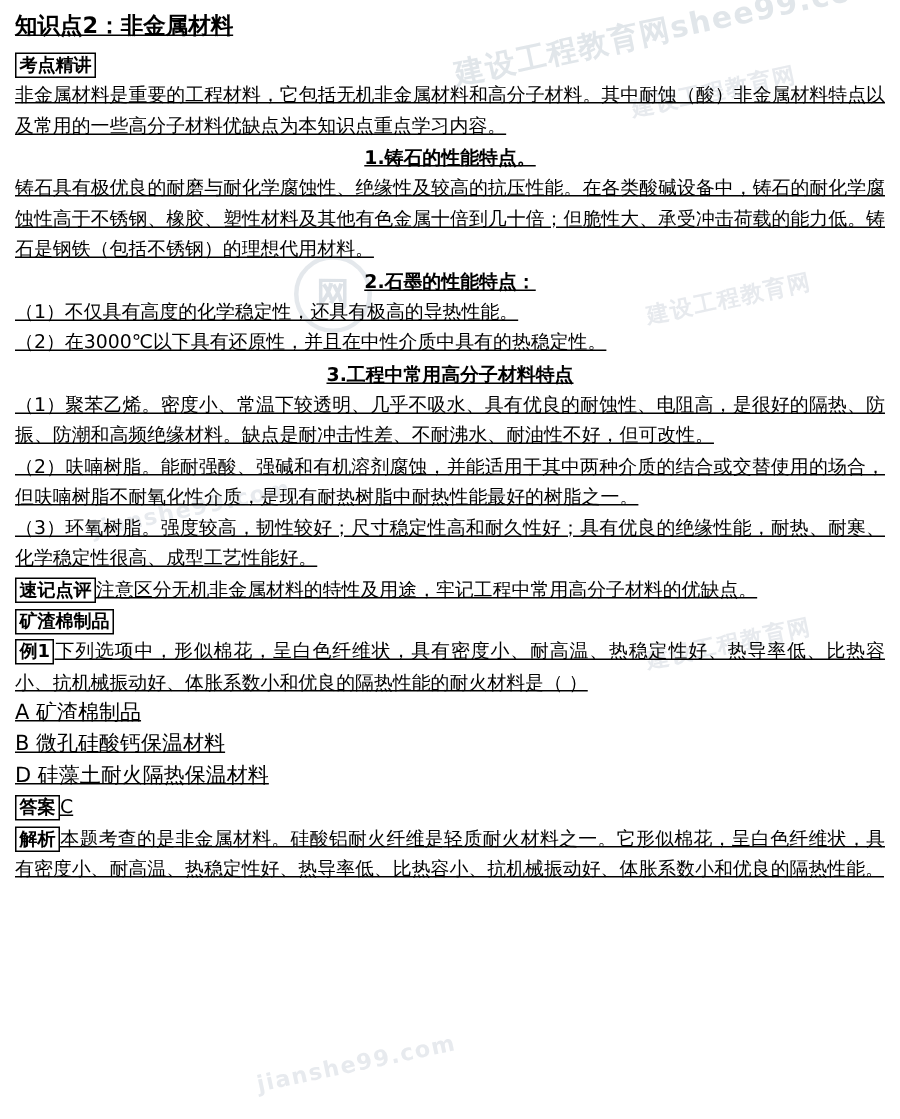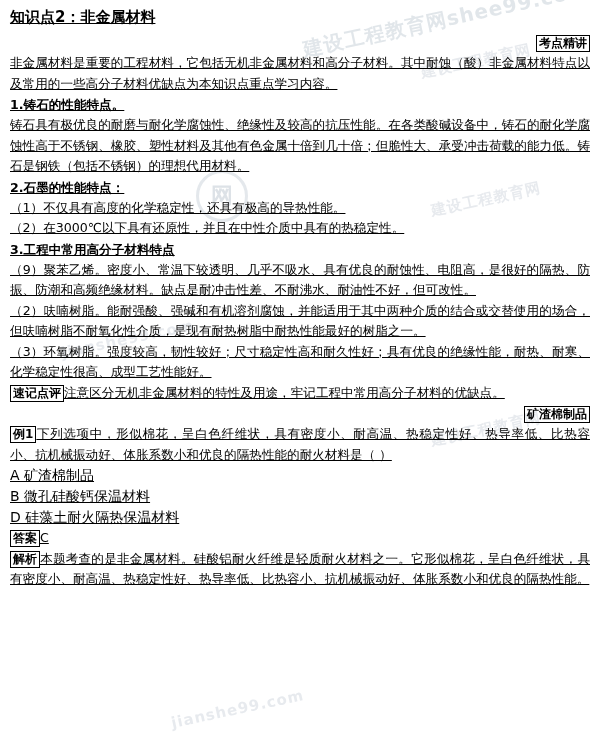--- a/index.html
+++ b/index.html
@@ -78,31 +78,31 @@
     font-size: 12px;
     line-height: 15px;
     font-weight: bold;
     margin: 1px 0;
   }
   .heading {
     font-size: 12.6px;
     line-height: 21px;
     margin: 0;
     font-weight: bold;
+    text-align: center;
   }
   .opt {
     font-size: 14px;
     line-height: 21px;
     margin: 0;
   }
   .tag-line-wrap {
     line-height: 21px;
     margin: 0;
     font-size: 12.6px;
-    text-align: right;
   }
 </style>
 </head>
 <body>
 
 <div class="page">
 
   <div class="watermark-layer">
     <div class="wm" style="left:300px; top:6px;">建设工程教育网shee99.com</div>
     <div class="wm small" style="left:420px; top:52px;">建设工程教育网</div>
@@ -123,21 +123,21 @@
     <p class="para">非金属材料是重要的工程材料，它包括无机非金属材料和高分子材料。其中耐蚀（酸）非金属材料特点以及常用的一些高分子材料优缺点为本知识点重点学习内容。</p>
 
     <p class="heading">1.铸石的性能特点。</p>
     <p class="para">铸石具有极优良的耐磨与耐化学腐蚀性、绝缘性及较高的抗压性能。在各类酸碱设备中，铸石的耐化学腐蚀性高于不锈钢、橡胶、塑性材料及其他有色金属十倍到几十倍；但脆性大、承受冲击荷载的能力低。铸石是钢铁（包括不锈钢）的理想代用材料。</p>
 
     <p class="heading">2.石墨的性能特点：</p>
     <p class="para">（1）不仅具有高度的化学稳定性，还具有极高的导热性能。</p>
     <p class="para">（2）在3000℃以下具有还原性，并且在中性介质中具有的热稳定性。</p>
 
     <p class="heading">3.工程中常用高分子材料特点</p>
-    <p class="para">（9）聚苯乙烯。密度小、常温下较透明、几乎不吸水、具有优良的耐蚀性、电阻高，是很好的隔热、防振、防潮和高频绝缘材料。缺点是耐冲击性差、不耐沸水、耐油性不好，但可改性。</p>
+    <p class="para">（1）聚苯乙烯。密度小、常温下较透明、几乎不吸水、具有优良的耐蚀性、电阻高，是很好的隔热、防振、防潮和高频绝缘材料。缺点是耐冲击性差、不耐沸水、耐油性不好，但可改性。</p>
     <p class="para">（2）呋喃树脂。能耐强酸、强碱和有机溶剂腐蚀，并能适用于其中两种介质的结合或交替使用的场合，但呋喃树脂不耐氧化性介质，是现有耐热树脂中耐热性能最好的树脂之一。</p>
     <p class="para">（3）环氧树脂。强度较高，韧性较好；尺寸稳定性高和耐久性好；具有优良的绝缘性能，耐热、耐寒、化学稳定性很高、成型工艺性能好。</p>
 
     <p class="para"><span class="tag">速记点评</span><span>注意区分无机非金属材料的特性及用途，牢记工程中常用高分子材料的优缺点。</span></p>
 
     <div class="tag-line-wrap">
       <span class="tag">矿渣棉制品</span>
     </div>
 
     <p class="para"><span class="tag">例1</span><span>下列选项中，形似棉花，呈白色纤维状，具有密度小、耐高温、热稳定性好、热导率低、比热容小、抗机械振动好、体胀系数小和优良的隔热性能的耐火材料是（  ）</span></p>

